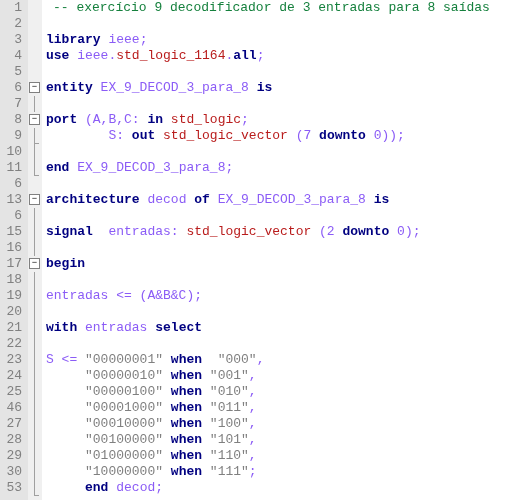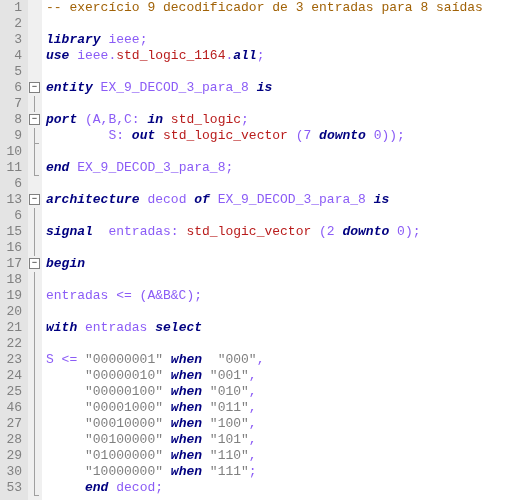--- a/index.html
+++ b/index.html
@@ -53,22 +53,22 @@
     height: 1px;
     background: #a0a0a0;
   }
   .code {
     flex: 1;
     padding-left: 4px;
     white-space: pre;
     overflow: hidden;
   }
   .code-line { height: 16px; line-height: 16px; }
-  .c-comment { color: #a16207; }
-  .c-keyword { color: #000080; font-weight: bold; font-style: italic; }
+  .c-comment { color: #15803d; margin-left: 7px; }
+  .c-keyword { color: #000080; font-weight: bold; }
   .c-type    { color: #b91c1c; }
   .c-string  { color: #808080; }
   .c-default { color: #8b5cf6; }
 </style>
 </head>
 <body>
 
 <div class="gutter">
     <div>1</div>
     <div>2</div>

